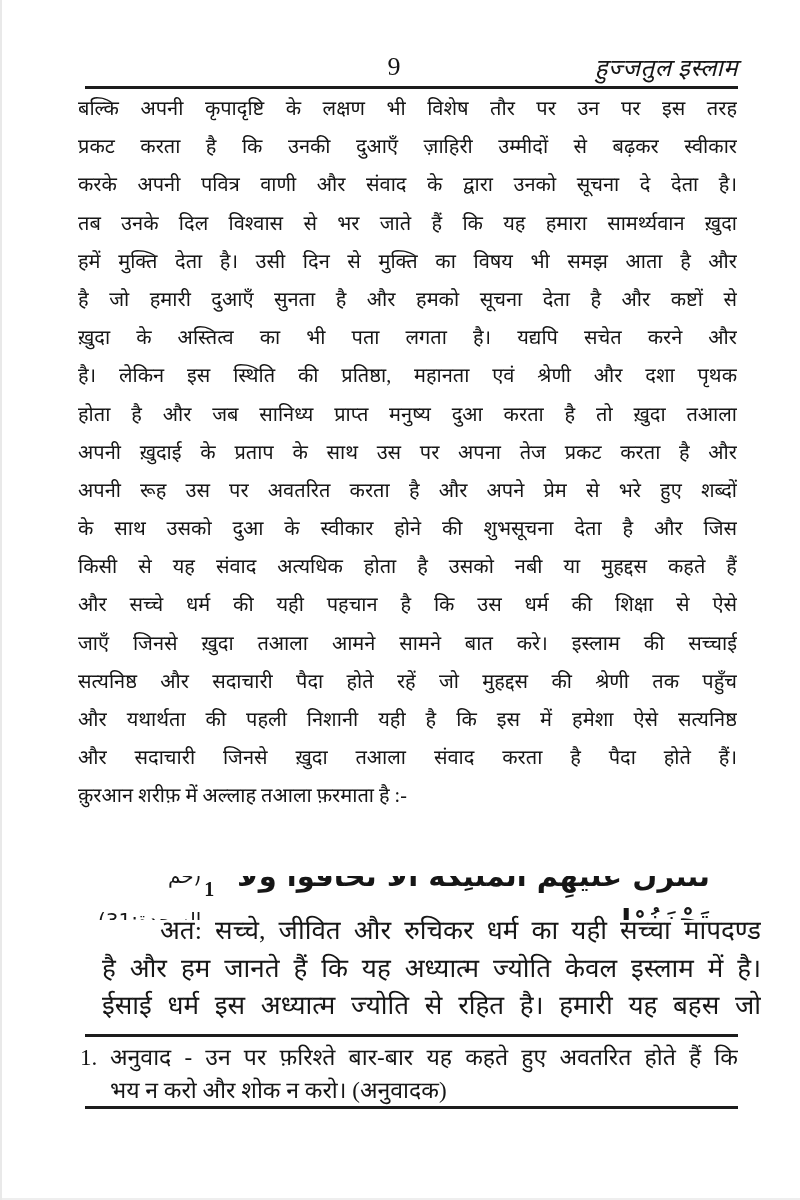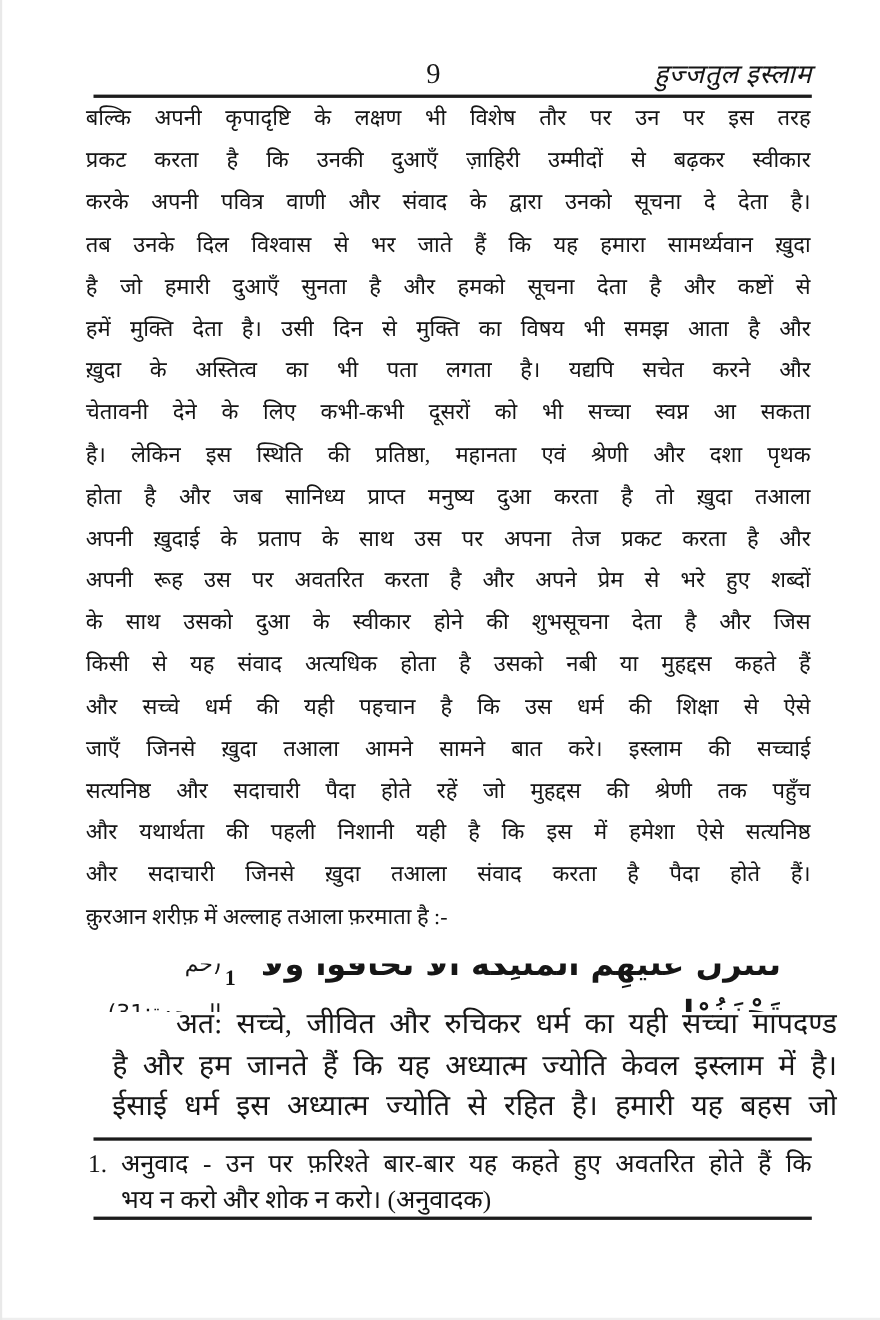--- a/index.html
+++ b/index.html
@@ -66,24 +66,23 @@
   <div class="pageno">9</div>
   <div class="running-title">हुज्जतुल इस्लाम</div>
   <div class="rule rule-top"></div>
 
   <div class="para1">
     <div>
         <div class="tline">बल्कि अपनी कृपादृष्टि के लक्षण भी विशेष तौर पर उन पर इस तरह</div>
         <div class="tline">प्रकट करता है कि उनकी दुआएँ ज़ाहिरी उम्मीदों से बढ़कर स्वीकार</div>
         <div class="tline">करके अपनी पवित्र वाणी और संवाद के द्वारा उनको सूचना दे देता है।</div>
         <div class="tline">तब उनके दिल विश्वास से भर जाते हैं कि यह हमारा सामर्थ्यवान ख़ुदा</div>
+        <div class="tline">हमें मुक्ति देता है। उसी दिन से मुक्ति का विषय भी समझ आता है और</div>
         <div class="tline">है जो हमारी दुआएँ सुनता है और हमको सूचना देता है और कष्टों से</div>
-        <div class="tline">हमें मुक्ति देता है। उसी दिन से मुक्ति का विषय भी समझ आता है और</div>
         <div class="tline">ख़ुदा के अस्तित्व का भी पता लगता है। यद्यपि सचेत करने और</div>
-        <div class="tline">चेतावनी देने के लिए कभी-कभी दूसरों को भी सच्चा स्वप्न आ सकता</div>
         <div class="tline">है। लेकिन इस स्थिति की प्रतिष्ठा, महानता एवं श्रेणी और दशा पृथक</div>
         <div class="tline">होता है और जब सानिध्य प्राप्त मनुष्य दुआ करता है तो ख़ुदा तआला</div>
         <div class="tline">अपनी ख़ुदाई के प्रताप के साथ उस पर अपना तेज प्रकट करता है और</div>
         <div class="tline">अपनी रूह उस पर अवतरित करता है और अपने प्रेम से भरे हुए शब्दों</div>
         <div class="tline">के साथ उसको दुआ के स्वीकार होने की शुभसूचना देता है और जिस</div>
         <div class="tline">किसी से यह संवाद अत्यधिक होता है उसको नबी या मुहद्दस कहते हैं</div>
         <div class="tline">और सच्चे धर्म की यही पहचान है कि उस धर्म की शिक्षा से ऐसे</div>
         <div class="tline">जाएँ जिनसे ख़ुदा तआला आमने सामने बात करे। इस्लाम की सच्चाई</div>
         <div class="tline">सत्यनिष्ठ और सदाचारी पैदा होते रहें जो मुहद्दस की श्रेणी तक पहुँच</div>
         <div class="tline">और यथार्थता की पहली निशानी यही है कि इस में हमेशा ऐसे सत्यनिष्ठ</div>

